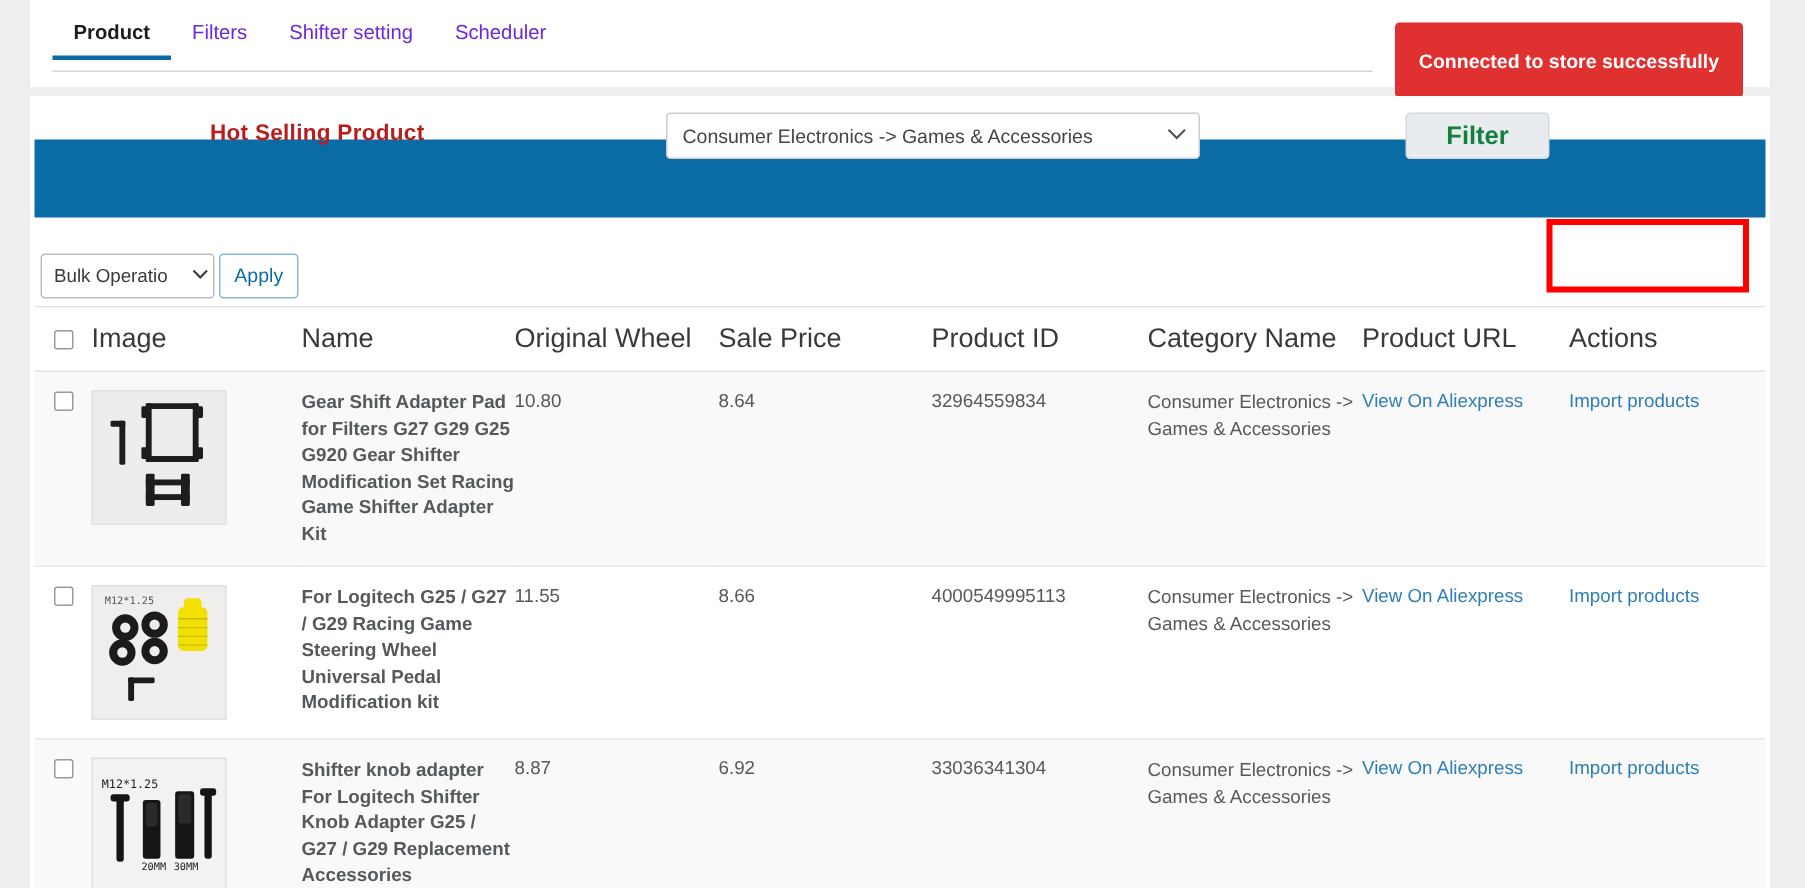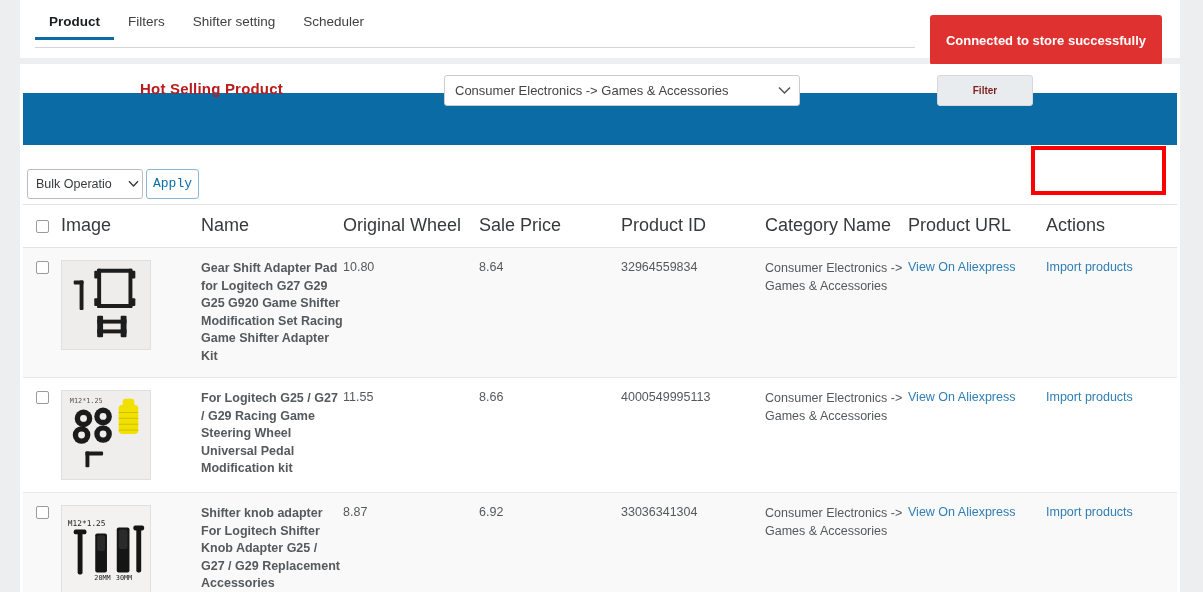--- a/index.html
+++ b/index.html
@@ -19,21 +19,21 @@
   .topcard {
     position: absolute; left: 20px; top: 0; width: 1160px; height: 58px;
     background: #ffffff;
   }
   .tabs {
     position: absolute; left: 15px; top: 14px; width: 880px; height: 34px;
     border-bottom: 1px solid #d6d6d6;
     display: flex; align-items: flex-start;
   }
   .tab {
-    font-size: 13.5px; color: #404040; padding: 0 14px 9px 14px;
+    font-size: 13.5px; color: #6d28d9; padding: 0 14px 9px 14px;
     cursor: pointer; position: relative; white-space: nowrap;
     line-height: 16px;
   }
   .tab.active { color: #1b1e20; font-weight: bold; }
   .tab.active:after {
     content: ""; position: absolute; left: 0; right: 0; bottom: -1px;
     height: 3px; background: #0b6ca5;
   }
   .conn-btn {
     position: absolute; right: 18px; top: 15px;
@@ -70,42 +70,42 @@
   .cat-select-text {
     flex: 1; padding-left: 10px; font-size: 13px; color: #444;
     white-space: nowrap; overflow: hidden;
   }
   .cat-caret {
     width: 30px; text-align: center; color: #555; font-size: 11px;
   }
   .filter-btn {
     position: absolute; left: 917px; top: 11px; width: 96px; height: 31px;
     background: #e9ecef; border: 1px solid #d6d9dc; border-radius: 3px;
-    color: #7f1d1d; font-size: 10px; font-weight: bold;
+    color: #15803d; font-size: 17px; font-weight: bold;
     cursor: pointer; line-height: 29px; text-align: center;
     font-family: "Liberation Sans", sans-serif;
   }
 
   
   .bulkrow { position: absolute; left: 3px; top: 105px; width: 1154px; height: 34px; }
   .bulk-select {
     position: absolute; left: 4px; top: 0; width: 116px; height: 30px;
     background: #ffffff; border: 1px solid #b9bdc1; border-radius: 3px;
     display: flex; align-items: center; cursor: pointer;
   }
   .bulk-select-text {
     flex: 1; padding-left: 8px; font-size: 12.5px; color: #373a3c;
     white-space: nowrap; overflow: hidden;
   }
   .bulk-caret { width: 18px; text-align: center; color: #373a3c; font-size: 10px; }
   .apply-btn {
     position: absolute; left: 123px; top: 0; width: 53px; height: 30px;
     background: #ffffff; border: 1px solid #8bb8d4; border-radius: 3px;
     color: #0b6ca5; font-size: 13px; text-align: center; line-height: 28px;
-    cursor: pointer; font-family: Liberation Mono, monospace;
+    cursor: pointer; font-family: Liberation Sans, sans-serif;
   }
 
   
   .tablewrap {
     position: absolute; left: 3px; top: 140px; width: 1154px; height: 420px;
     overflow: hidden;
     border-top: 1px solid #e3e3e3;
   }
   table.grid { width: 1154px; border-collapse: collapse; table-layout: fixed; }
   table.grid th {
@@ -252,21 +252,21 @@
                   <rect x="69" y="38" width="6" height="8" rx="1"></rect>
                   <rect x="36" y="56" width="6" height="22" rx="1"></rect>
                   <rect x="60" y="56" width="6" height="22" rx="1"></rect>
                   <rect x="36" y="60" width="30" height="4"></rect>
                   <rect x="36" y="70" width="30" height="4"></rect>
                   <rect x="18" y="20" width="4" height="30" rx="1"></rect>
                   <rect x="12" y="20" width="10" height="4" rx="1"></rect>
                 </g>
               </svg>
             </td>
-            <td class="prodname">Gear Shift Adapter Pad for Logitech G27 G29 G25 G920 Game Shifter Modification Set Racing Game Shifter Adapter Kit</td>
+            <td class="prodname">Gear Shift Adapter Pad for Filters G27 G29 G25 G920 Gear Shifter Modification Set Racing Game Shifter Adapter Kit</td>
             <td>10.80</td>
             <td>8.64</td>
             <td>32964559834</td>
             <td class="cattext">Consumer Electronics -&gt; Games &amp; Accessories</td>
             <td>
               <a class="linkblue">View On Aliexpress</a>
             </td>
             <td>
               <a class="linkblue">Import products</a>
             </td>

